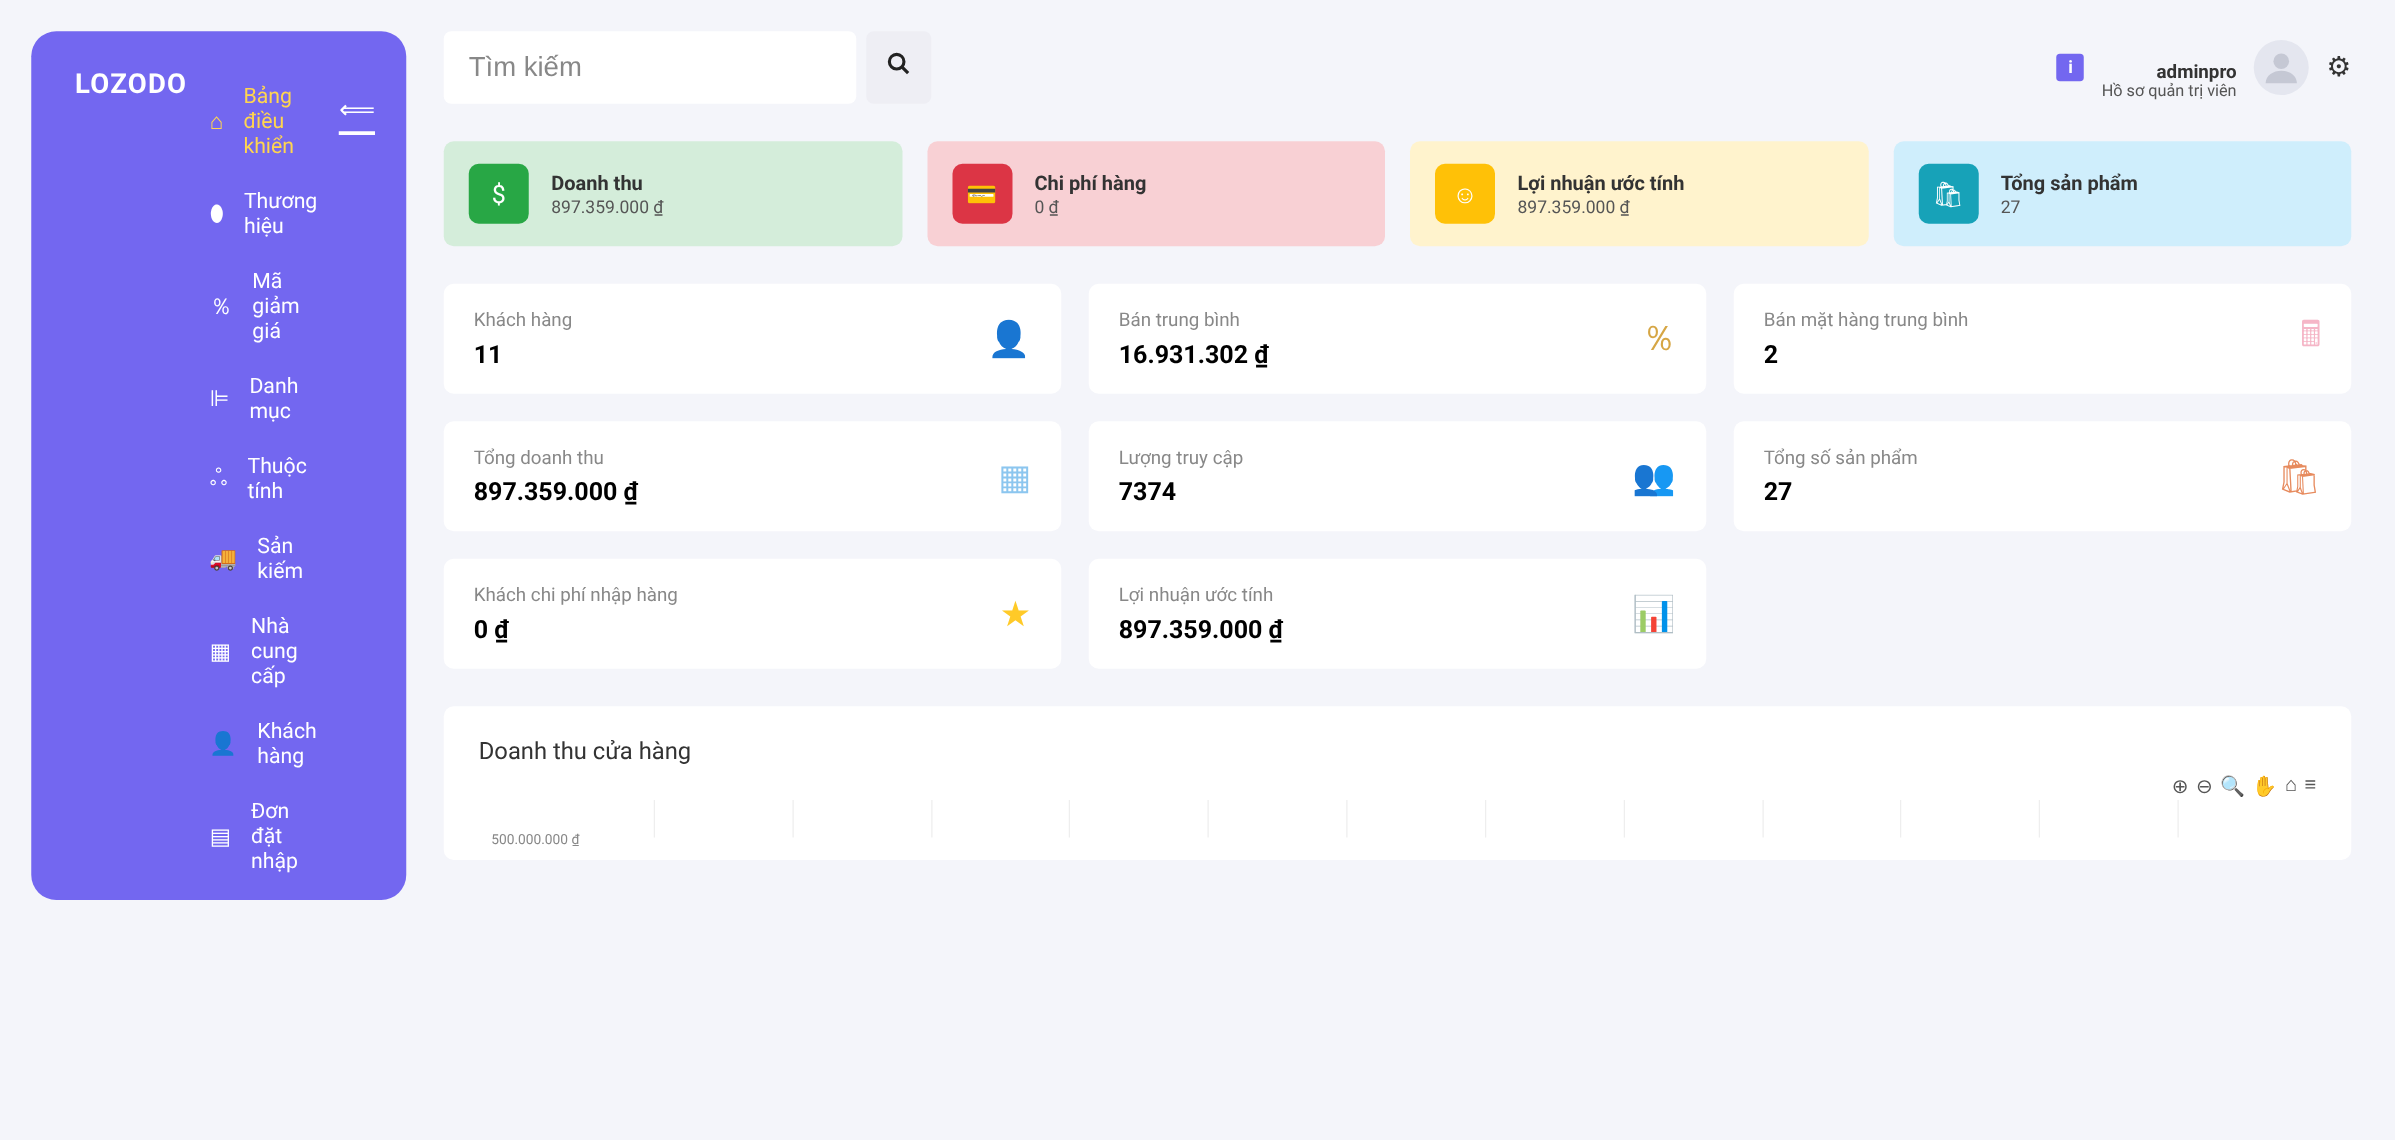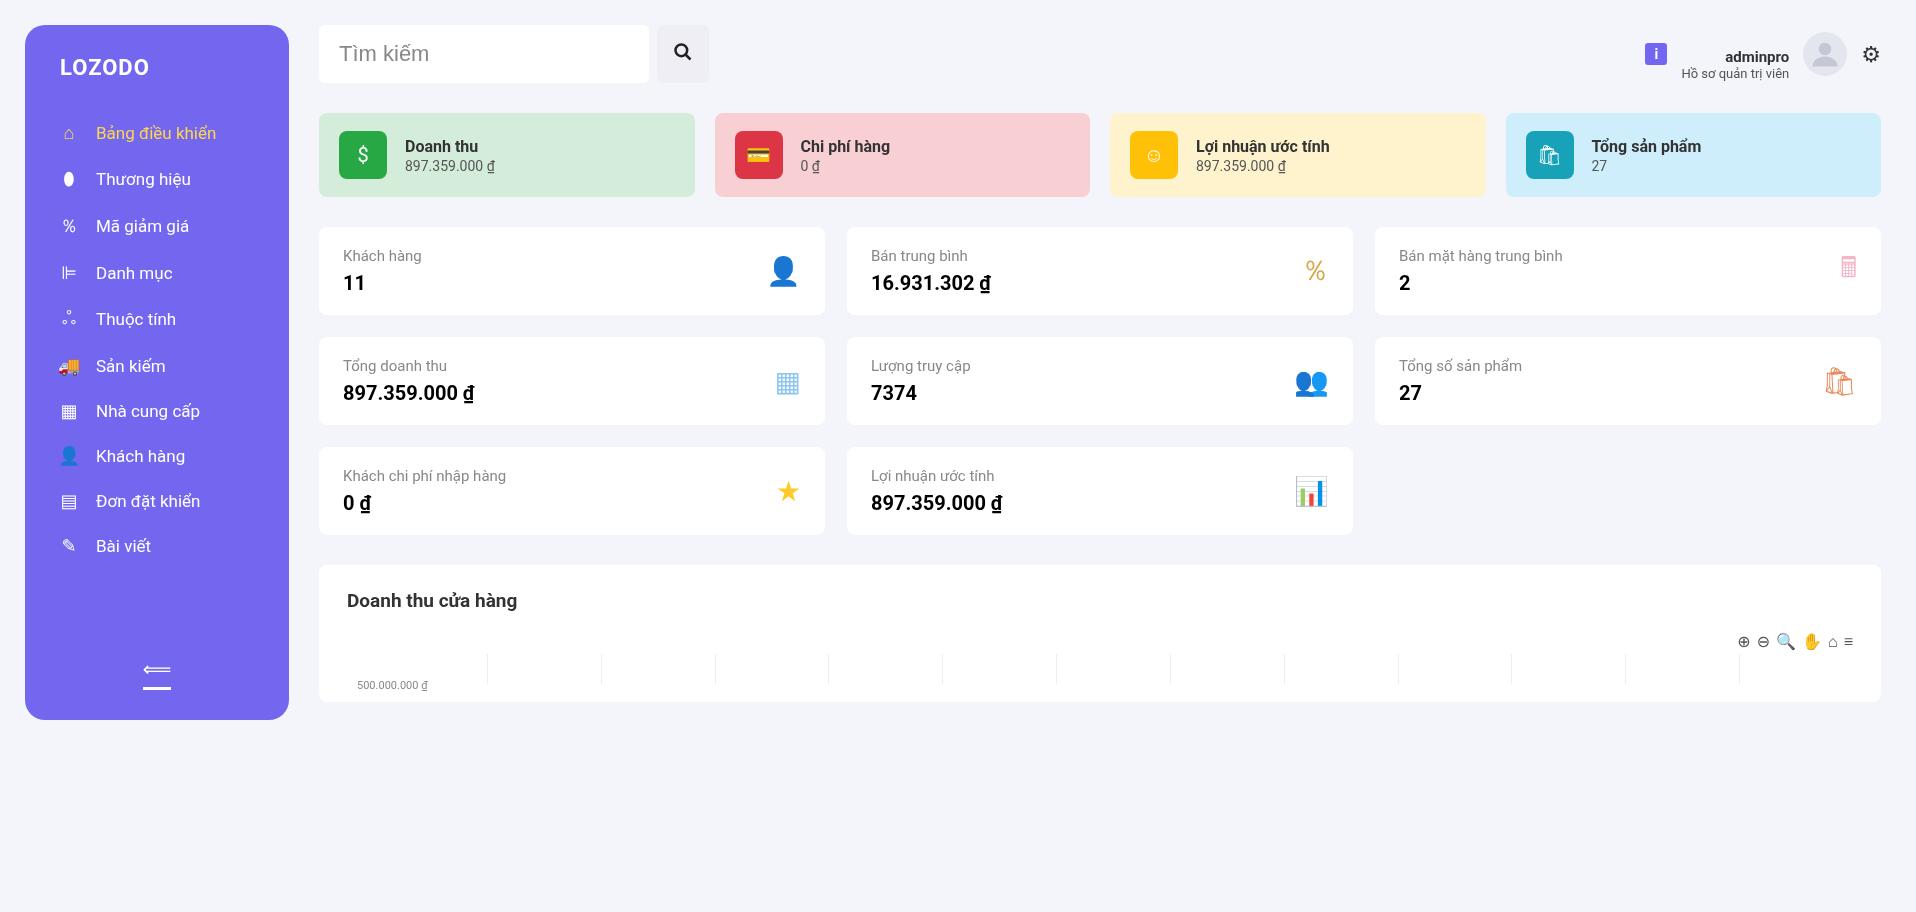--- a/index.html
+++ b/index.html
@@ -6,28 +6,28 @@
 body {
   font-family: -apple-system, BlinkMacSystemFont, "Segoe UI", Roboto, sans-serif;
   background: #f4f5fa;
   color: #333;
   overflow-x: hidden;
 }
 .app { display: flex; min-height: 100vh; }
 
 
 .sidebar {
-  width: 264px;
+  width: 300px;
   background: #7367f0;
   border-radius: 20px;
   margin: 25px;
   padding: 30px 15px 20px;
   color: #fff;
   display: flex;
-  flex-direction: column;
+  flex-direction: row;
   height: 695px;
   position: relative;
 }
 .logo {
   font-size: 22px;
   font-weight: 700;
   letter-spacing: 1px;
   padding-left: 20px;
   margin-bottom: 30px;
 }
@@ -130,21 +130,21 @@
 }
 .stat-label { color:#888; font-size:15px; margin-bottom:6px; }
 .stat-value { font-weight:700; font-size:20px; color:#000000; }
 .stat-icon { font-size: 28px; opacity: 1; }
 .i-orange{color:#ff9f6b;} .i-purple{color:#7367f0;} .i-dyellow{color:#d6a645;}
 .i-pink{color:#f5b6c7;} .i-lblue{color:#8cc6ef;} .i-green{color:#81c784;}
 .i-dorange{color:#e78b5e;} .i-yellow{color:#ffca28;} .i-teal{color:#4bd0c0;}
 
 
 .chart-section { background:#fff; border-radius:8px; padding: 24px 28px 10px; }
-.chart-title { font-weight:700; font-size:19px; margin-bottom:30px; }
+.chart-title { font-weight:400; font-size:19px; margin-bottom:16px; }
 .chart-body { position: relative; height: 50px; }
 .chart-ylabel { position:absolute; left:10px; top:0; font-size:11px; color:#888;margin-top:37px; }
 .chart-toolbar {
   position:absolute; right:0; top:-10px; display:flex; gap:6px;
   font-size:16px; color:#555; align-items:center;
 }
 .chart-toolbar .ct-item { cursor:pointer; }
 .chart-toolbar .blue { color:#1e88e5; }
 .chart-grid {
   position:absolute; left:140px; right:0; top:12px; height:30px;
@@ -186,21 +186,21 @@
         <div class="nav-item">
           <span class="icon">▦</span>
           <span>Nhà cung cấp</span>
         </div>
         <div class="nav-item">
           <span class="icon">👤</span>
           <span>Khách hàng</span>
         </div>
         <div class="nav-item">
           <span class="icon">▤</span>
-          <span>Đơn đặt khiển</span>
+          <span>Đơn đặt nhập</span>
         </div>
         <div class="nav-item">
           <span class="icon">✎</span>
           <span>Bài viết</span>
         </div>
       </nav>
     <div class="collapse-btn">
       <span>⟸</span>
     </div>
   </aside>

